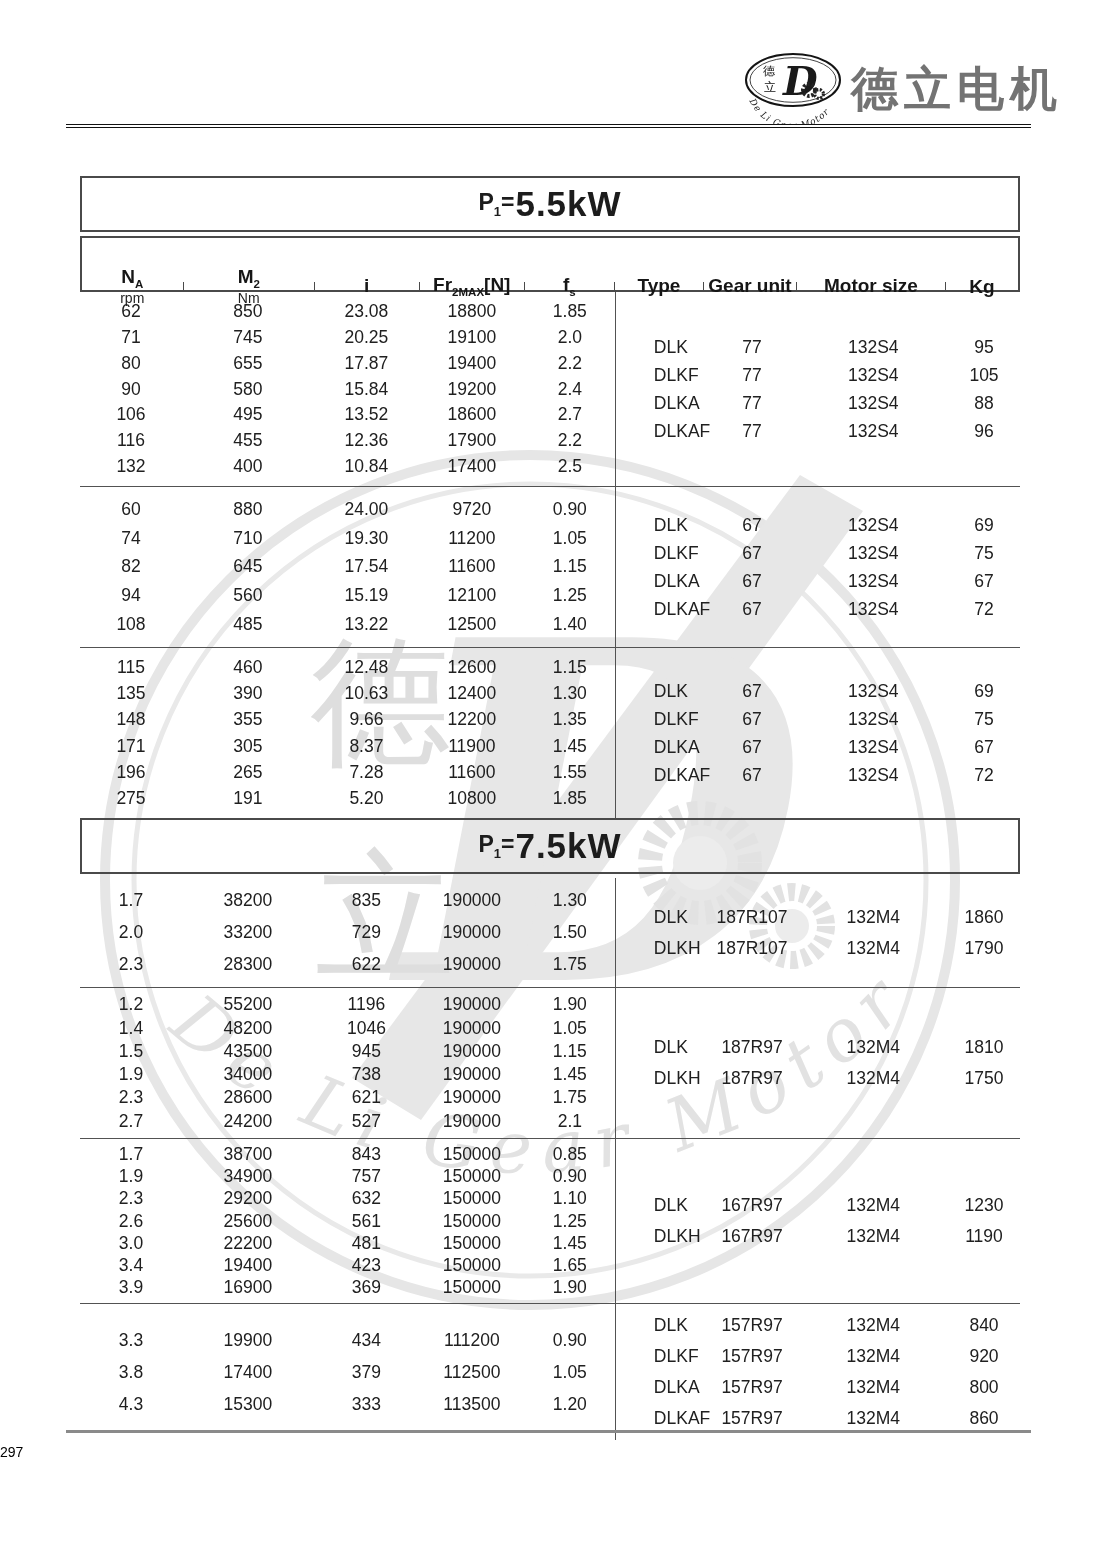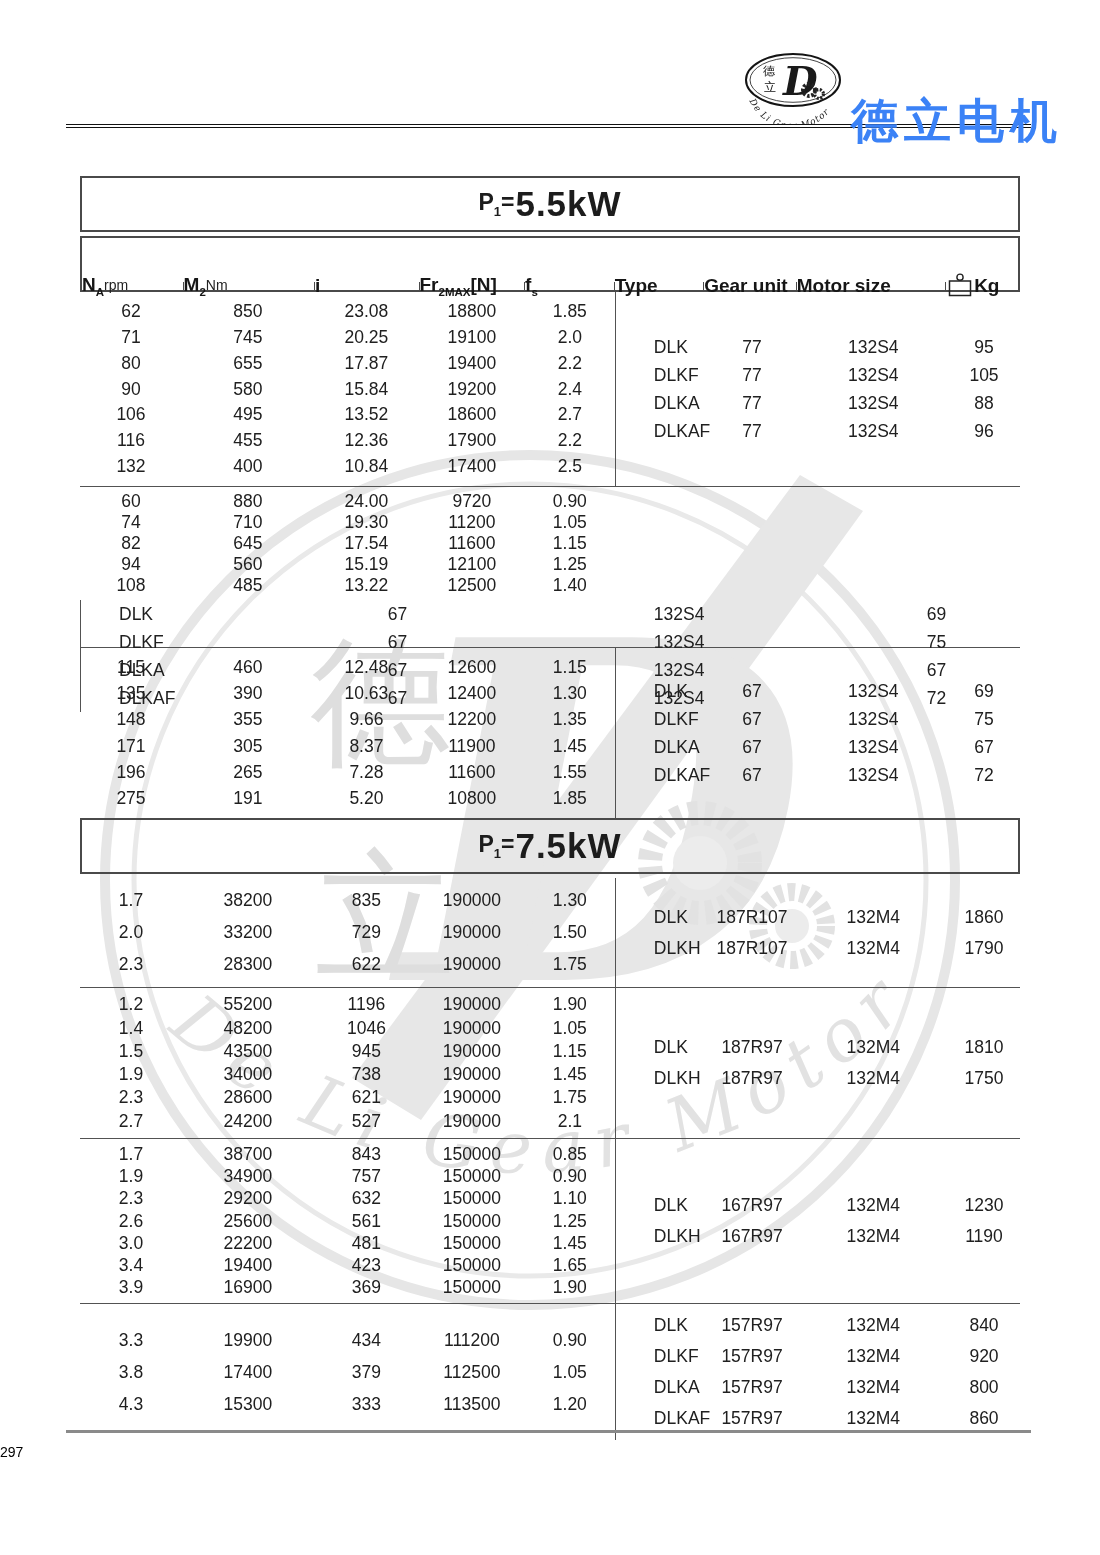--- a/index.html
+++ b/index.html
@@ -3,38 +3,38 @@
 <meta charset="utf-8">
 <style>
   html,body{margin:0;padding:0;background:#ffffff;}
   .page{position:relative;width:1100px;height:1555px;background:#fff;overflow:hidden;
         font-family:"Liberation Sans","DejaVu Sans",sans-serif;color:#1c1c1c;}
 
   
   .hdr{position:absolute;left:0;top:0;width:100%;height:130px;z-index:3;}
   .logo-svg{position:absolute;left:741px;top:50px;}
   .brand{position:absolute;left:851px;top:58px;font-size:47px;font-weight:bold;letter-spacing:6px;
-         font-family:"Liberation Serif","DejaVu Serif",serif;color:#3b82f6;margin-top:32px;}
+         font-family:"Liberation Serif","DejaVu Serif",serif;color:#737373;}
   .top-rule{position:absolute;left:66px;right:69px;top:124px;border-top:4px double #111;}
 
   
   .watermark{position:absolute;left:55px;top:420px;z-index:0;pointer-events:none;}
 
   
   .content{position:absolute;left:80px;top:176px;width:940px;z-index:1;}
 
   .title-box{height:56px;box-sizing:border-box;border:2px solid #4a4a4a;display:flex;align-items:center;
              justify-content:center;margin-bottom:4px;}
   .t-p{font-weight:bold;font-size:23px;letter-spacing:0;}
   .t-p sub{font-size:13px;}
   .t-val{font-weight:800;font-size:35px;letter-spacing:1px;margin-left:1px;}
 
   .col-header{display:flex;height:56px;box-sizing:border-box;border:2px solid #4a4a4a;}
-  .ch-cell{box-sizing:border-box;border-right:1.6px solid #4a4a4a;display:flex;flex-direction:row;
-           align-items:center;line-height:1.12;margin-top:44px;}
+  .ch-cell{box-sizing:border-box;border-right:1.6px solid #4a4a4a;display:flex;flex-direction:column;
+           align-items:center;justify-content:center;line-height:1.12;margin-top:44px;}
   .ch-cell:last-child{border-right:none;}
   .ch-cell:nth-child(1){width:10.85%;}.ch-cell:nth-child(2){width:14.04%;}
   .ch-cell:nth-child(3){width:11.17%;}.ch-cell:nth-child(4){width:11.28%;}
   .ch-cell:nth-child(5){width:9.57%;}.ch-cell:nth-child(6){width:9.57%;}
   .ch-cell:nth-child(7){width:9.89%;}.ch-cell:nth-child(8){width:15.96%;}
   .ch-cell:nth-child(9){width:7.66%;}
   .ch-main{font-weight:bold;font-size:19px;color:#161616;}
   .ch-main sub{font-size:11.5px;font-weight:bold;}
   .ch-unit{font-size:14px;color:#222;}
   .kg-icon{display:block;margin-bottom:1px;}
@@ -44,21 +44,21 @@
   .blocks .block:last-child{border-bottom:none;}
   .block-left{width:56.9%;display:flex;flex-direction:column;justify-content:space-evenly;padding:4px 0;box-sizing:border-box;}
   .l-row{display:flex;}
   .cell{font-size:17.5px;color:#202020;text-align:center;}
   .l-c0{width:19.07%;}.l-c1{width:24.67%;}.l-c2{width:19.63%;}.l-c3{width:19.81%;}.l-c4{width:16.82%;}
   .block-right{flex:1;border-left:1.6px solid #525252;display:flex;flex-direction:column;justify-content:center;}
   .r-row{display:flex;align-items:center;height:28px;}
   .sec2 .r-row{height:31px;}
   .r-c0{width:22.2%;text-align:left;padding-left:38px;box-sizing:border-box;}
   .r-c1{width:23.0%;}.r-c2{width:37.0%;}.r-c3{width:17.8%;}
-  .b1{height:195px;}.b2{height:161px;flex-direction:column;}.b3{height:170px;}
+  .b1{height:195px;}.b2{height:161px;}.b3{height:170px;}
   .b4{height:110px;}.b5{height:151px;}.b6{height:165px;}.b7{height:136px;}
   .b4 .block-left,.b7 .block-left{justify-content:center;gap:11px;}
 
   
   .bottom-rule{position:absolute;left:66px;right:69px;top:1430px;border-top:3px solid #8a8a8a;z-index:2;}
   .page-number{position:absolute;left:0;top:1444px;width:100%;font-size:14px;color:#000000;z-index:2;}
 </style>
 </head>
 <body>
 

